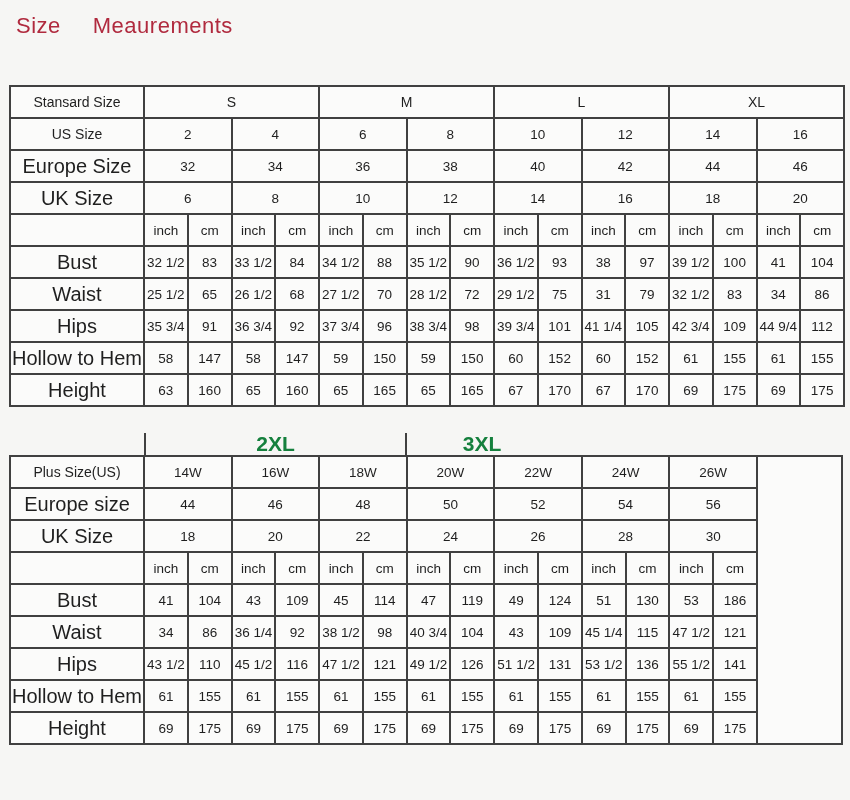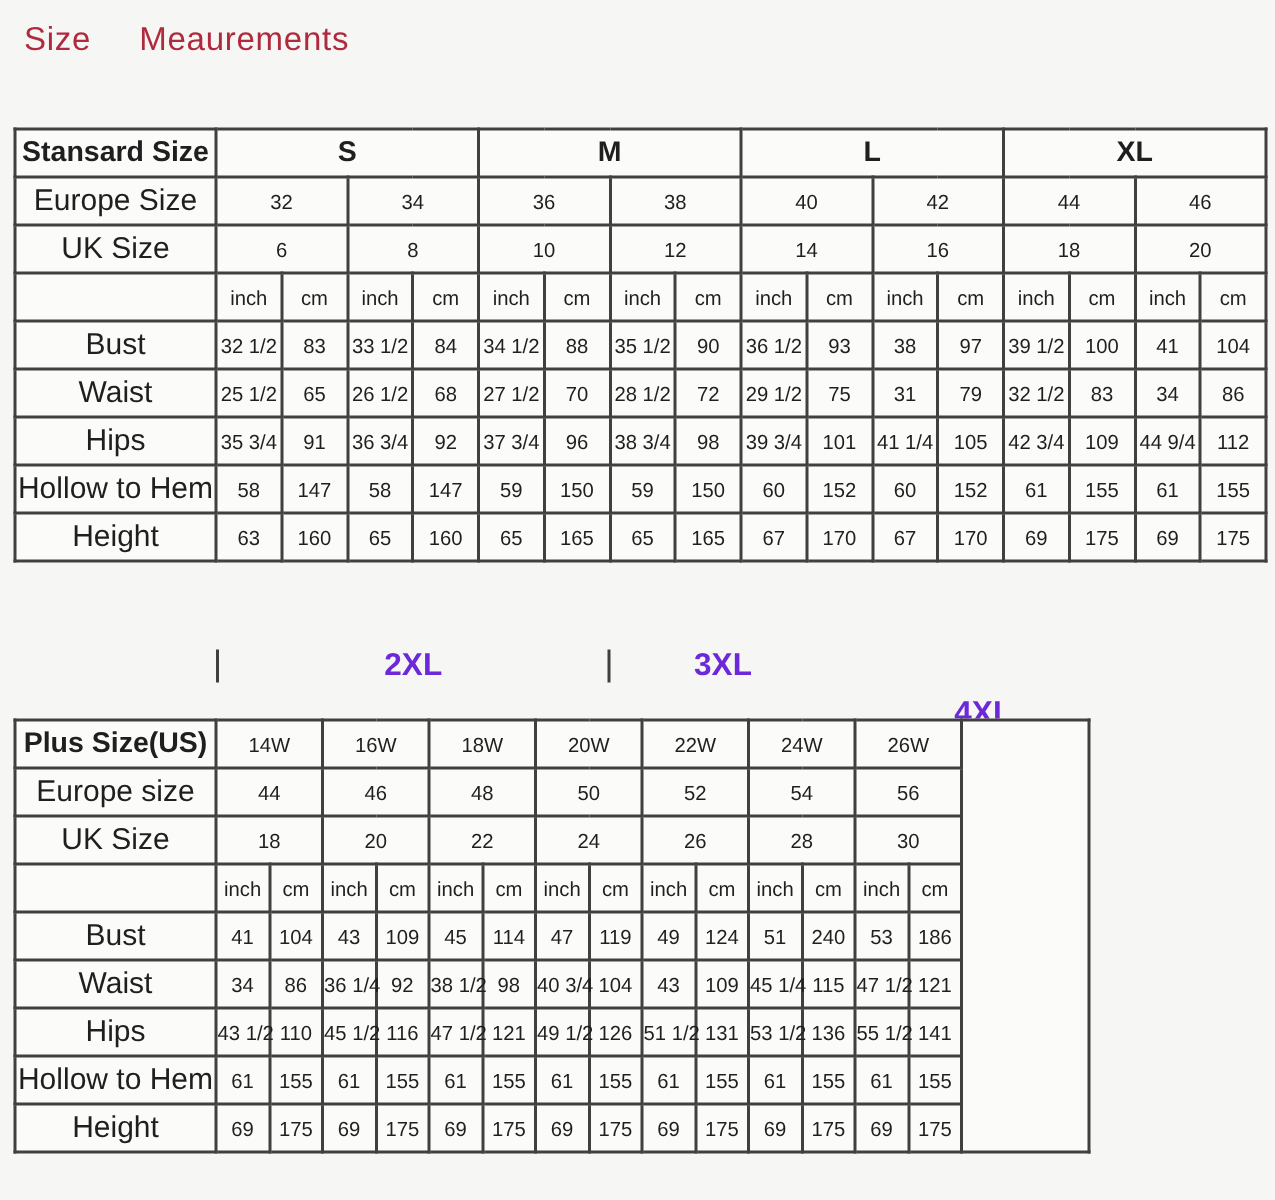--- a/index.html
+++ b/index.html
@@ -23,33 +23,33 @@
   }
   .page-title .w1 { margin-right: 32px; }
 
   table {
     position: absolute;
     border-collapse: collapse;
     table-layout: fixed;
     background: #fbfbfa;
   }
   #standard-table { left: 9px; top: 85px;  width: 836px; }
-  #plus-table     { left: 9px; top: 455px; width: 718px; margin-top: 24px; }
+  #plus-table     { left: 9px; top: 455px; width: 834px; }
 
   td {
     border: 2px solid #404040;
     text-align: center;
     vertical-align: middle;
     height: 32px;
     padding: 0;
     font-size: 13.5px;
     white-space: nowrap;
   }
   td:first-child { font-size: 20px; }
-  td.bold { font-weight: bold; font-size: 19px; border-radius: 14px; }
+  td.bold { font-weight: normal; font-size: 14px; border-radius: 14px; }
   col.label-col { width: 134px; }
   col.end-col   { width: 85px; }
 
   
   .plus-band {
     position: absolute;
     left: 9px;
     top: 433px;
     height: 22px;
     display: flex;
@@ -57,21 +57,21 @@
   }
   .plus-band .spacer { width: 135px; }
   .plus-band .bcell {
     display: flex;
     align-items: center;
     justify-content: center;
     border-left: 2px solid #404040;
     font-weight: bold;
     font-size: 21px;
     line-height: 22px;
-    color: #6d28d9;
+    color: #15803d;
   }
   .plus-band .bcell.b1 { width: 261px; }
   .plus-band .bcell.b2 { width: 152px; }
   .plus-band .bcell.b3 { width: 197px; border-right: 2px solid #404040; margin-top: 43px; }
 </style>
 </head>
 <body>
 
 <div class="page-title">
   <span class="w1">Size</span><span class="w2">Meaurements</span>
@@ -97,20 +97,31 @@
       <col>
       <col>
   </colgroup>
   <tbody>
       <tr>
         <td class="bold">Stansard Size</td>
         <td colspan="4" class="bold">S</td>
         <td colspan="4" class="bold">M</td>
         <td colspan="4" class="bold">L</td>
         <td colspan="4" class="bold">XL</td>
+      </tr>
+      <tr>
+        <td class="bold">US Size</td>
+        <td colspan="2">2</td>
+        <td colspan="2">4</td>
+        <td colspan="2">6</td>
+        <td colspan="2">8</td>
+        <td colspan="2">10</td>
+        <td colspan="2">12</td>
+        <td colspan="2">14</td>
+        <td colspan="2">16</td>
       </tr>
       <tr>
         <td>Europe Size</td>
         <td colspan="2">32</td>
         <td colspan="2">34</td>
         <td colspan="2">36</td>
         <td colspan="2">38</td>
         <td colspan="2">40</td>
         <td colspan="2">42</td>
         <td colspan="2">44</td>
@@ -325,21 +336,21 @@
         <td>104</td>
         <td>43</td>
         <td>109</td>
         <td>45</td>
         <td>114</td>
         <td>47</td>
         <td>119</td>
         <td>49</td>
         <td>124</td>
         <td>51</td>
-        <td>240</td>
+        <td>130</td>
         <td>53</td>
         <td>186</td>
       </tr>
       <tr>
         <td>Waist</td>
         <td>34</td>
         <td>86</td>
         <td>36 1/4</td>
         <td>92</td>
         <td>38 1/2</td>

